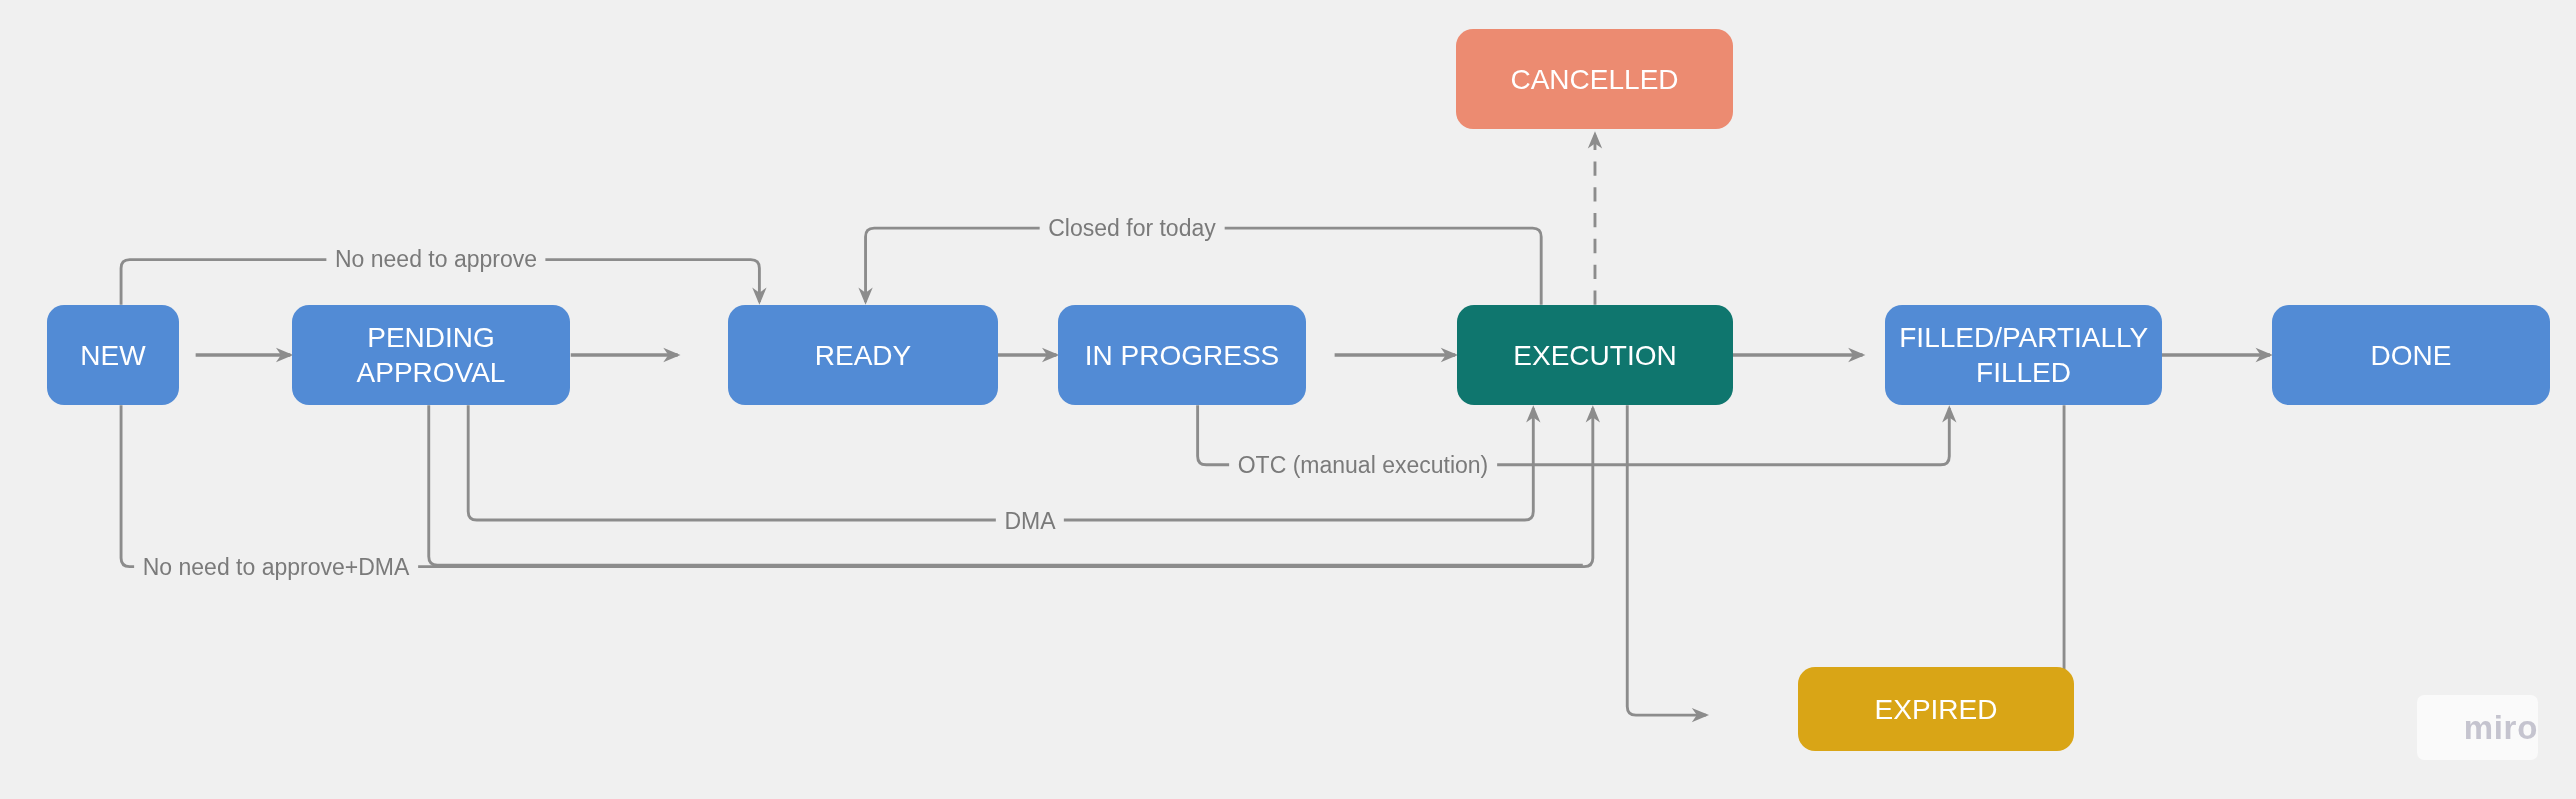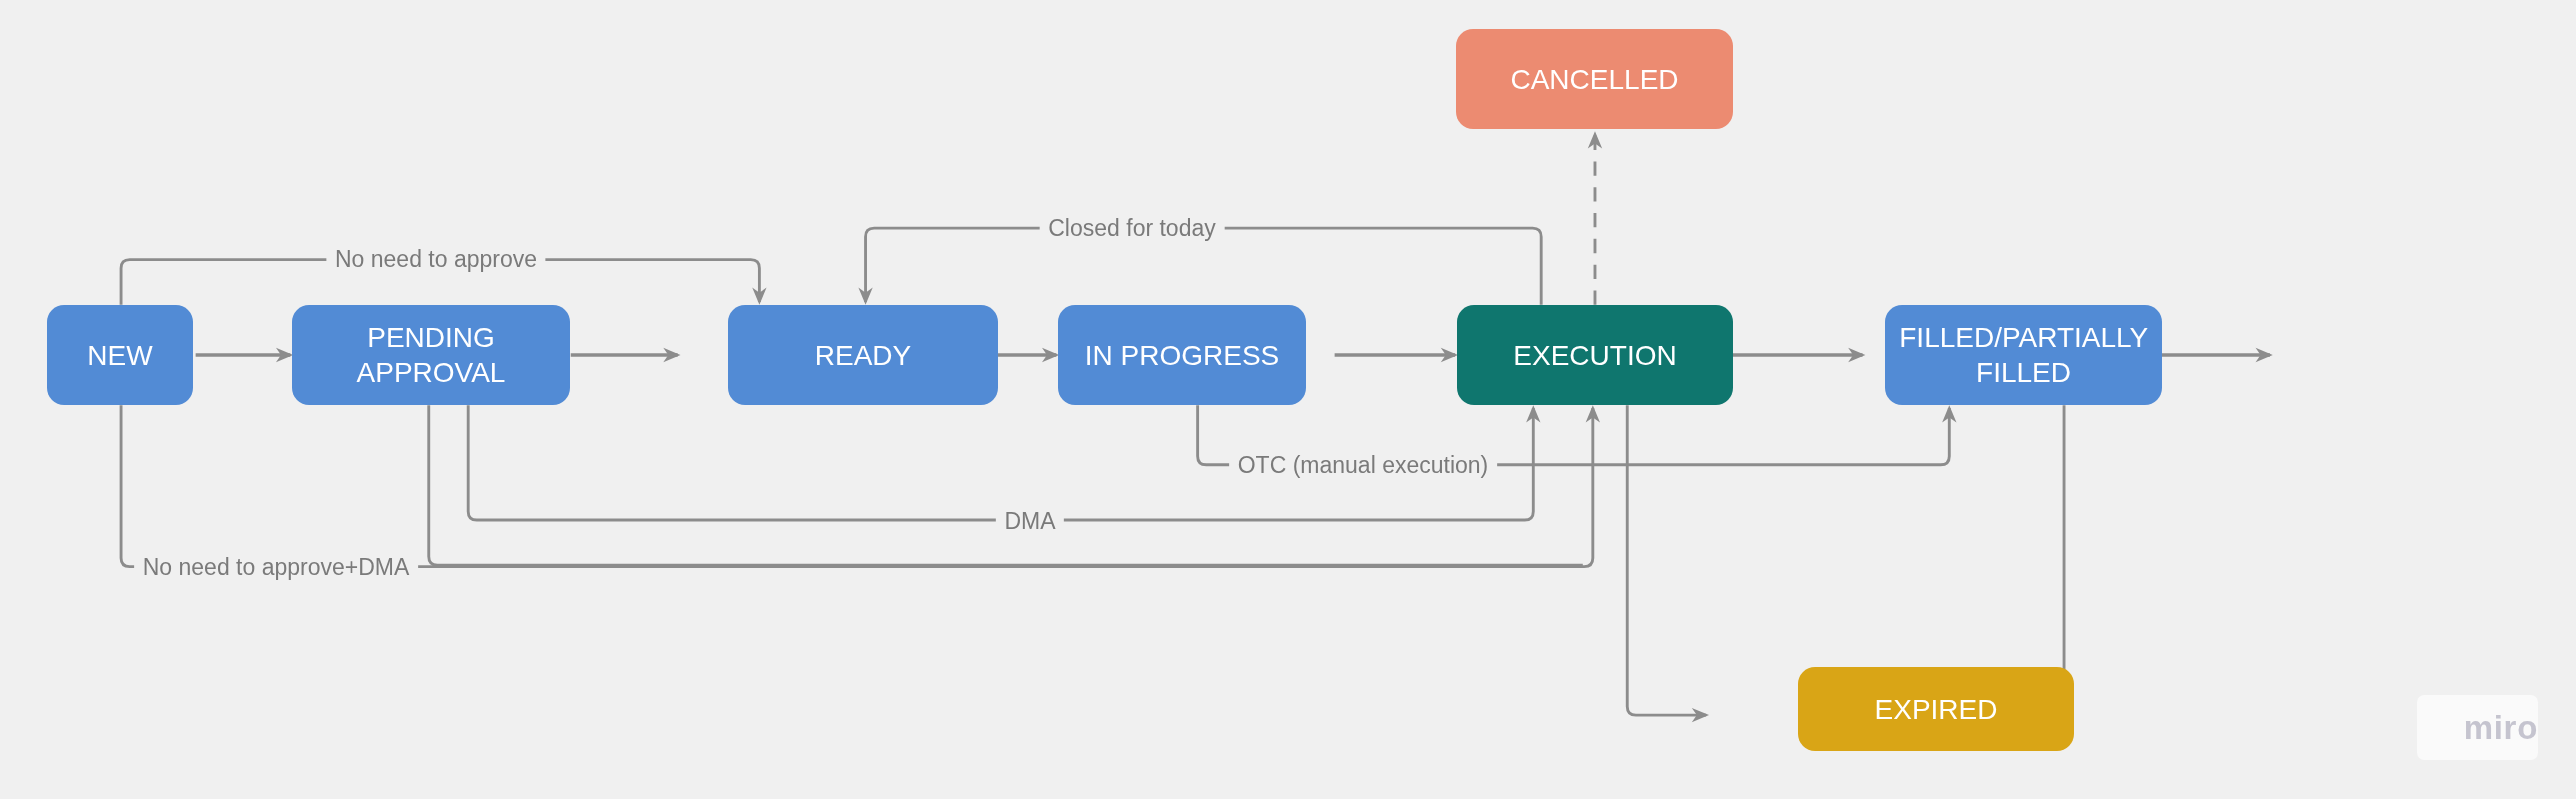--- a/index.html
+++ b/index.html
@@ -42,21 +42,21 @@
     display: flex;
     align-items: center;
     justify-content: center;
     text-align: center;
     font-size: 28px;
     line-height: 1.25;
     padding: 0 17px;
     box-sizing: border-box;
     cursor: default;
   }
-  #n-new        { left: 47px;   top: 305px; width: 146px; }
+  #n-new        { left: 47px;   top: 305px; width: 132px; }
   #n-pending    { left: 292px;  top: 305px; width: 278px; }
   #n-ready      { left: 680px;  top: 305px; width: 270px; margin-left: 48px; }
   #n-inprogress { left: 1058px; top: 305px; width: 248px; }
   #n-execution  { left: 1457px; top: 305px; width: 276px; }
   #n-filled     { left: 1865px; top: 305px; width: 277px; }
   #n-done       { left: 2272px; top: 305px; width: 278px; }
   #n-cancelled  { left: 1456px; top: 29px;  width: 277px; }
   #n-expired    { left: 1798px; top: 667px; width: 276px; height: 84px; }
 
   .elabel {
@@ -125,20 +125,21 @@
     <path class="edge" d="M2268,565 L2268,985 Q2268,997 2280,997 L2378,997" marker-end="url(#arrow)"></path>
     <path class="edge" d="M2877,565 L2877,985 Q2877,997 2865,997 L2774,997" marker-end="url(#arrow)"></path>
   </svg>
 
   <div class="node" id="n-new" style="background-color: rgb(82, 139, 213);">NEW</div>
   <div class="node" id="n-pending" style="background-color: rgb(82, 139, 213);">PENDING APPROVAL</div>
   <div class="node" id="n-ready" style="background-color: rgb(82, 139, 213);">READY</div>
   <div class="node" id="n-inprogress" style="background-color: rgb(82, 139, 213);">IN PROGRESS</div>
   <div class="node" id="n-execution" style="background-color: #0f766e;">EXECUTION</div>
   <div class="node" id="n-filled" style="background-color: rgb(82, 139, 213); margin-left: 20px;">FILLED/PARTIALLY FILLED</div>
+  <div class="node" id="n-done" style="background-color: rgb(82, 139, 213);">DONE</div>
   <div class="node" id="n-cancelled" style="background-color: rgb(236, 139, 113);">CANCELLED</div>
   <div class="node" id="n-expired" style="background-color: rgb(217, 165, 22);">EXPIRED</div>
 
   <span class="elabel" id="l-nna">No need to approve</span>
   <span class="elabel" id="l-cft">Closed for today</span>
   <span class="elabel" id="l-otc">OTC (manual execution)</span>
   <span class="elabel" id="l-dma">DMA</span>
   <span class="elabel" id="l-nnadma">No need to approve+DMA</span>
 
   <div id="watermark">

